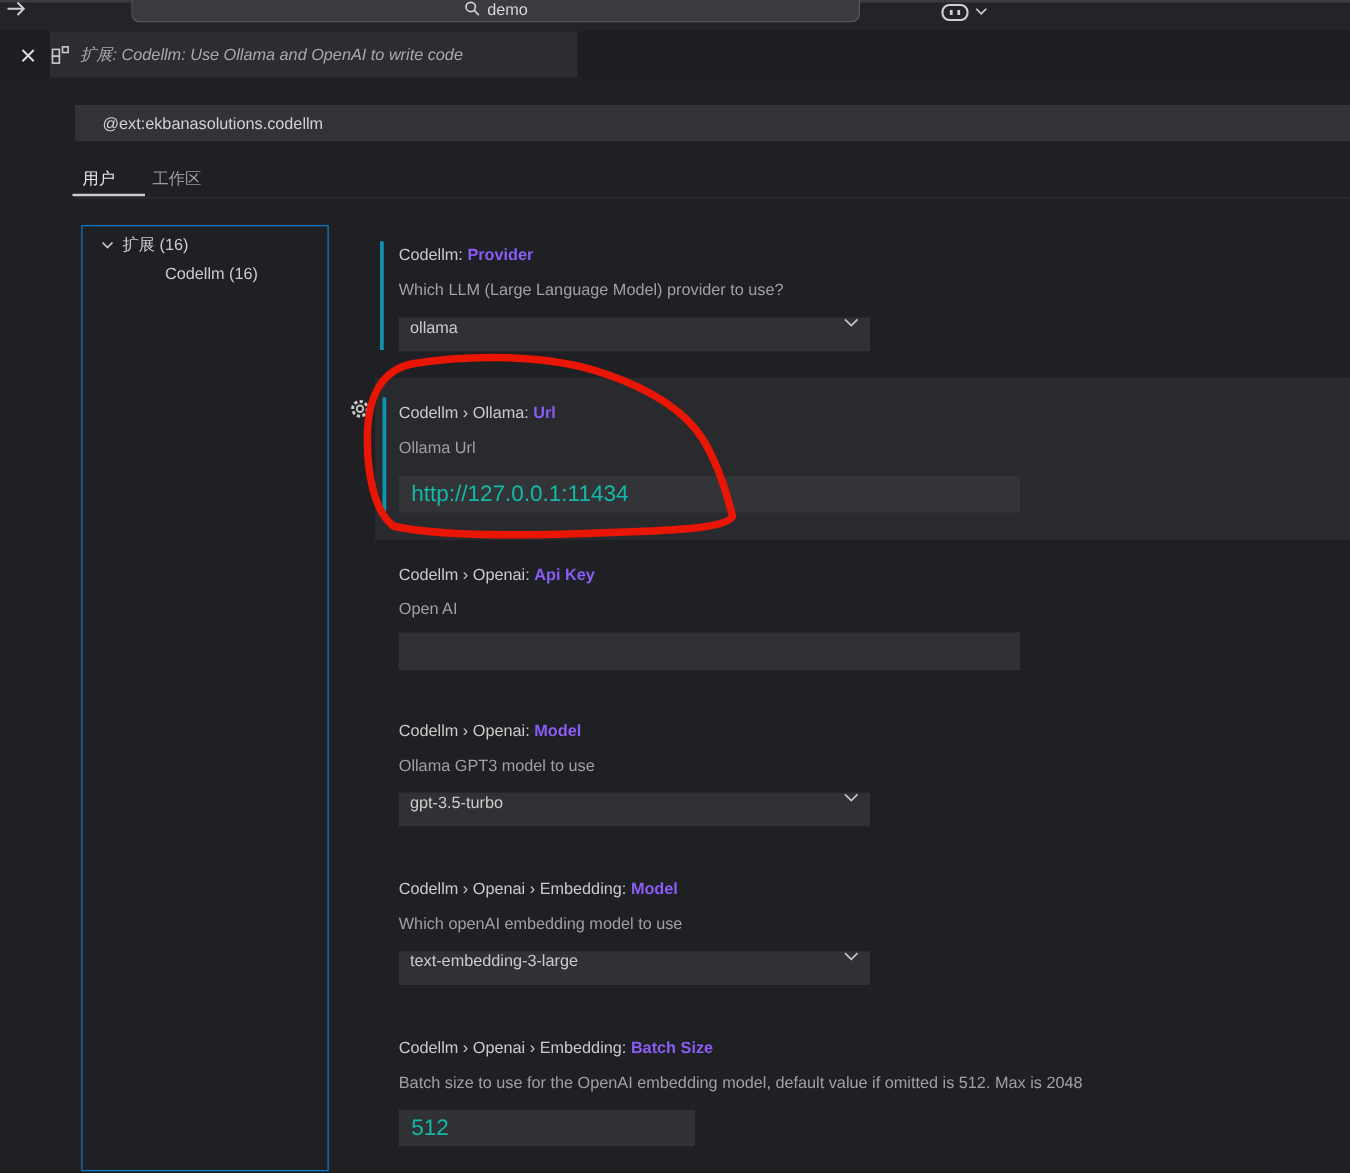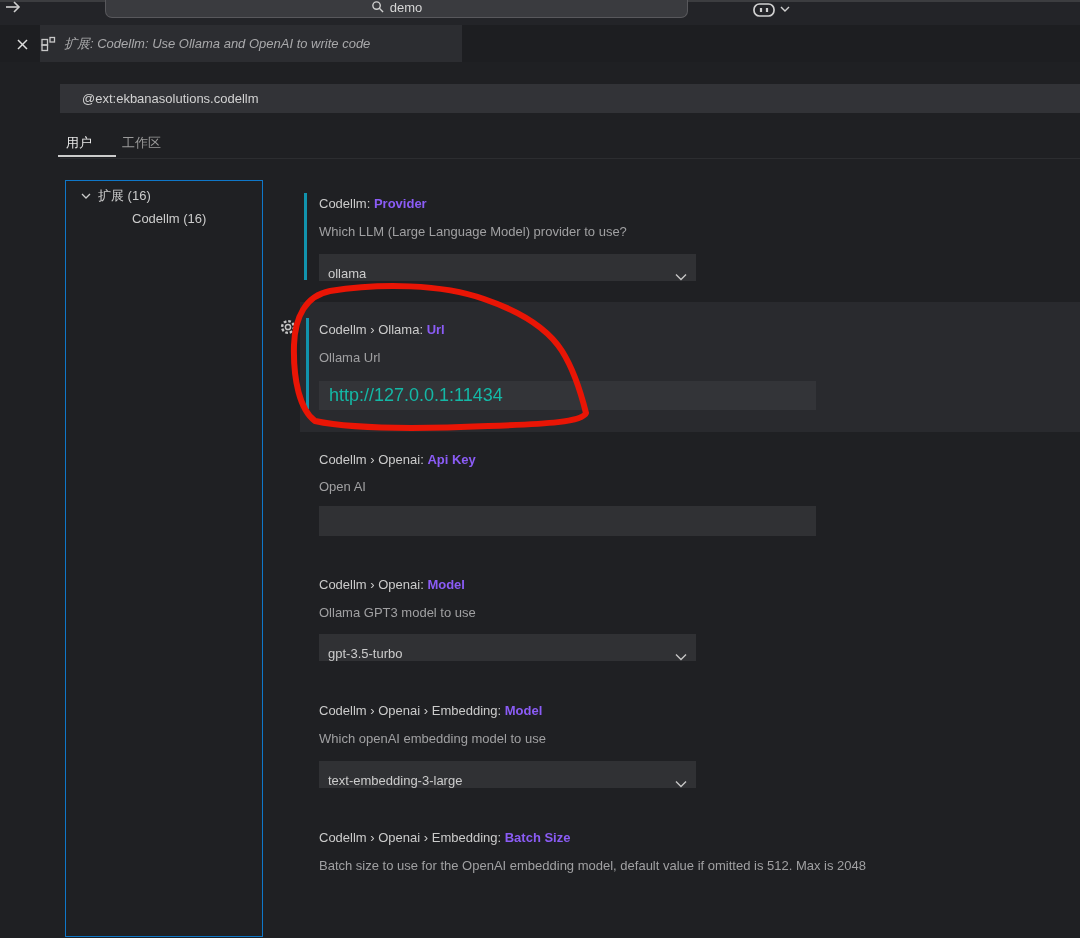--- a/index.html
+++ b/index.html
@@ -29,21 +29,21 @@
   .underline{left:58px;top:155px;width:58px;height:2px;background:#cccccc;}
   .headrule{left:60px;top:158px;width:1020px;height:1px;background:#2c2d30;}
   
   .toc{left:65px;top:180px;width:198px;height:757px;border:1px solid #0f77c8;box-sizing:border-box;}
   .tocitem{font-size:13px;color:#cccccc;cursor:pointer;white-space:nowrap;}
   
   .modbar{width:3px;background:#1193ad;}
   .stitle{font-size:13px;color:#cbcbcb;white-space:nowrap;}
   .stitle .lbl{font-weight:700;color:#8b5cf6;}
   .sdesc{font-size:13px;color:#a0a0a2;white-space:nowrap;}
-  .ctl-select{background:#303134;display:flex;align-items:flex-end;box-sizing:border-box;
+  .ctl-select{background:#303134;display:flex;align-items:flex-start;box-sizing:border-box;
               padding:0 9px;cursor:pointer;height:27px;width:377px;}
   .ctl-select span{font-size:13px;color:#cccccc;flex:1;}
   .ctl-input{background:#323337;border:none;outline:none;color:#14b8a6;font-size:18px;
              padding:0 10px;box-sizing:border-box;font-family:Liberation Sans, sans-serif;}
   .rowband{left:300px;top:302px;width:780px;height:130px;background:#292a2e;}
   svg{display:block;}
 </style>
 </head>
 <body>
 
@@ -165,20 +165,21 @@
     <span>text-embedding-3-large</span>
     <svg width="12" height="8" viewBox="0 0 12 8">
       <polyline points="1,1.5 6,6.5 11,1.5" stroke="#c5c5c5" stroke-width="1.4" fill="none"></polyline>
     </svg>
   </div>
 
   <div class="abs stitle" style="left:319px;top:830px">
     <span>Codellm › Openai › Embedding: </span><span class="lbl">Batch Size</span>
   </div>
   <div class="abs sdesc" style="left:319px;top:858px">Batch size to use for the OpenAI embedding model, default value if omitted is 512. Max is 2048</div>
+  <input class="abs ctl-input" style="left: 319px; top: 888px; width: 237px; height: 29px; background: rgb(48, 49, 52);" spellcheck="false" value="512">
 
   <svg class="abs" style="left:0;top:0;pointer-events:none;z-index:50" width="1080" height="938" viewBox="0 0 1080 938">
     <path d="M 330 291
              C 380 283, 442 284, 484 299
              C 522 312, 548 329, 562 351
              C 574 370, 581 393, 586 413
              C 582 422, 548 424, 488 426
              C 420 429, 352 429, 315 421
              C 300 410, 293 380, 294 345
              C 295 318, 305 296, 330 291 Z" fill="none" stroke="#e91505" stroke-width="6" stroke-linecap="round" stroke-linejoin="round"></path>

